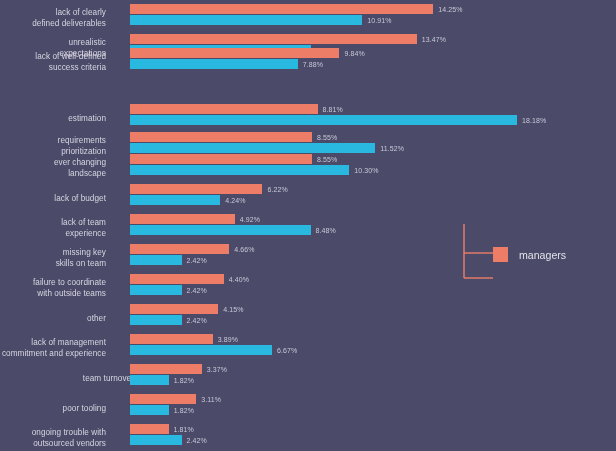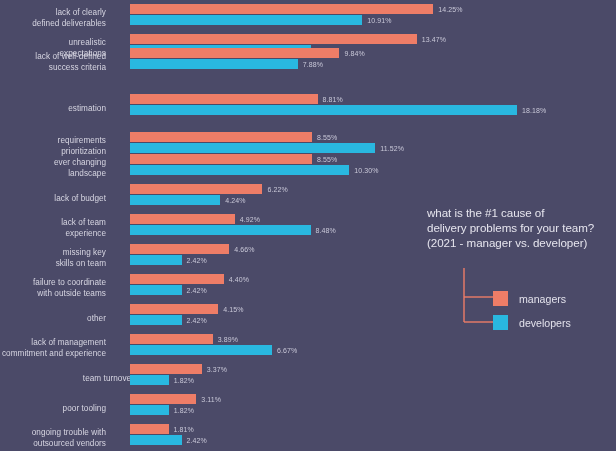--- a/index.html
+++ b/index.html
@@ -158,21 +158,21 @@
           <div class="bar-wrap">
             <div class="bar managers" title="lack of well-defined success criteria — managers 9.84%" style="width: 209.465px;"></div>
             <span class="bar-value" style="left: 214.465px;">9.84%</span>
           </div>
           <div class="bar-wrap">
             <div class="bar developers" title="lack of well-defined success criteria — developers 7.88%" style="width: 167.743px;"></div>
             <span class="bar-value" style="left: 172.743px;">7.88%</span>
           </div>
         </div>
       </div>
-      <div class="row" style="top: 94px;">
+      <div class="row" style="top: 104px;">
         <div class="cat-label one-line">estimation</div>
         <div class="bars">
           <div class="bar-wrap">
             <div class="bar managers" title="estimation — managers 8.81%" style="width: 187.54px;"></div>
             <span class="bar-value" style="left: 192.54px;">8.81%</span>
           </div>
           <div class="bar-wrap">
             <div class="bar developers" title="estimation — developers 18.18%" style="width: 387px;"></div>
             <span class="bar-value" style="left: 392px;">18.18%</span>
           </div>
@@ -324,36 +324,29 @@
           </div>
           <div class="bar-wrap">
             <div class="bar developers" title="ongoing trouble with outsourced vendors — developers 2.42%" style="width: 51.5149px;"></div>
             <span class="bar-value" style="left: 56.5149px;">2.42%</span>
           </div>
         </div>
       </div>
     </div>
 
   <div id="legend-panel">
-    <div id="chart-title">what is the #1 cause of
-delivery problems for your team?
-(2021 - manager vs. developer)</div>
 
     <div id="legend">
       <svg class="legend-bracket" viewBox="0 0 40 56" width="40" height="56" aria-hidden="true">
         <path d="M1,1 L1,55" stroke="#ee7d67" stroke-width="1.4" fill="none"></path>
         <path d="M1,30 L30,30" stroke="#ee7d67" stroke-width="1.4" fill="none"></path>
         <path d="M1,55 L30,55" stroke="#ee7d67" stroke-width="1.4" fill="none"></path>
       </svg>
 
       <div class="legend-item managers">
         <span class="legend-swatch managers"></span>
         <span class="legend-text">managers</span>
       </div>
 
-      <div class="legend-item developers">
-        <span class="legend-swatch developers"></span>
-        <span class="legend-text">developers</span>
-      </div>
     </div>
   </div>
 
 </div>
 
 </body></html>

